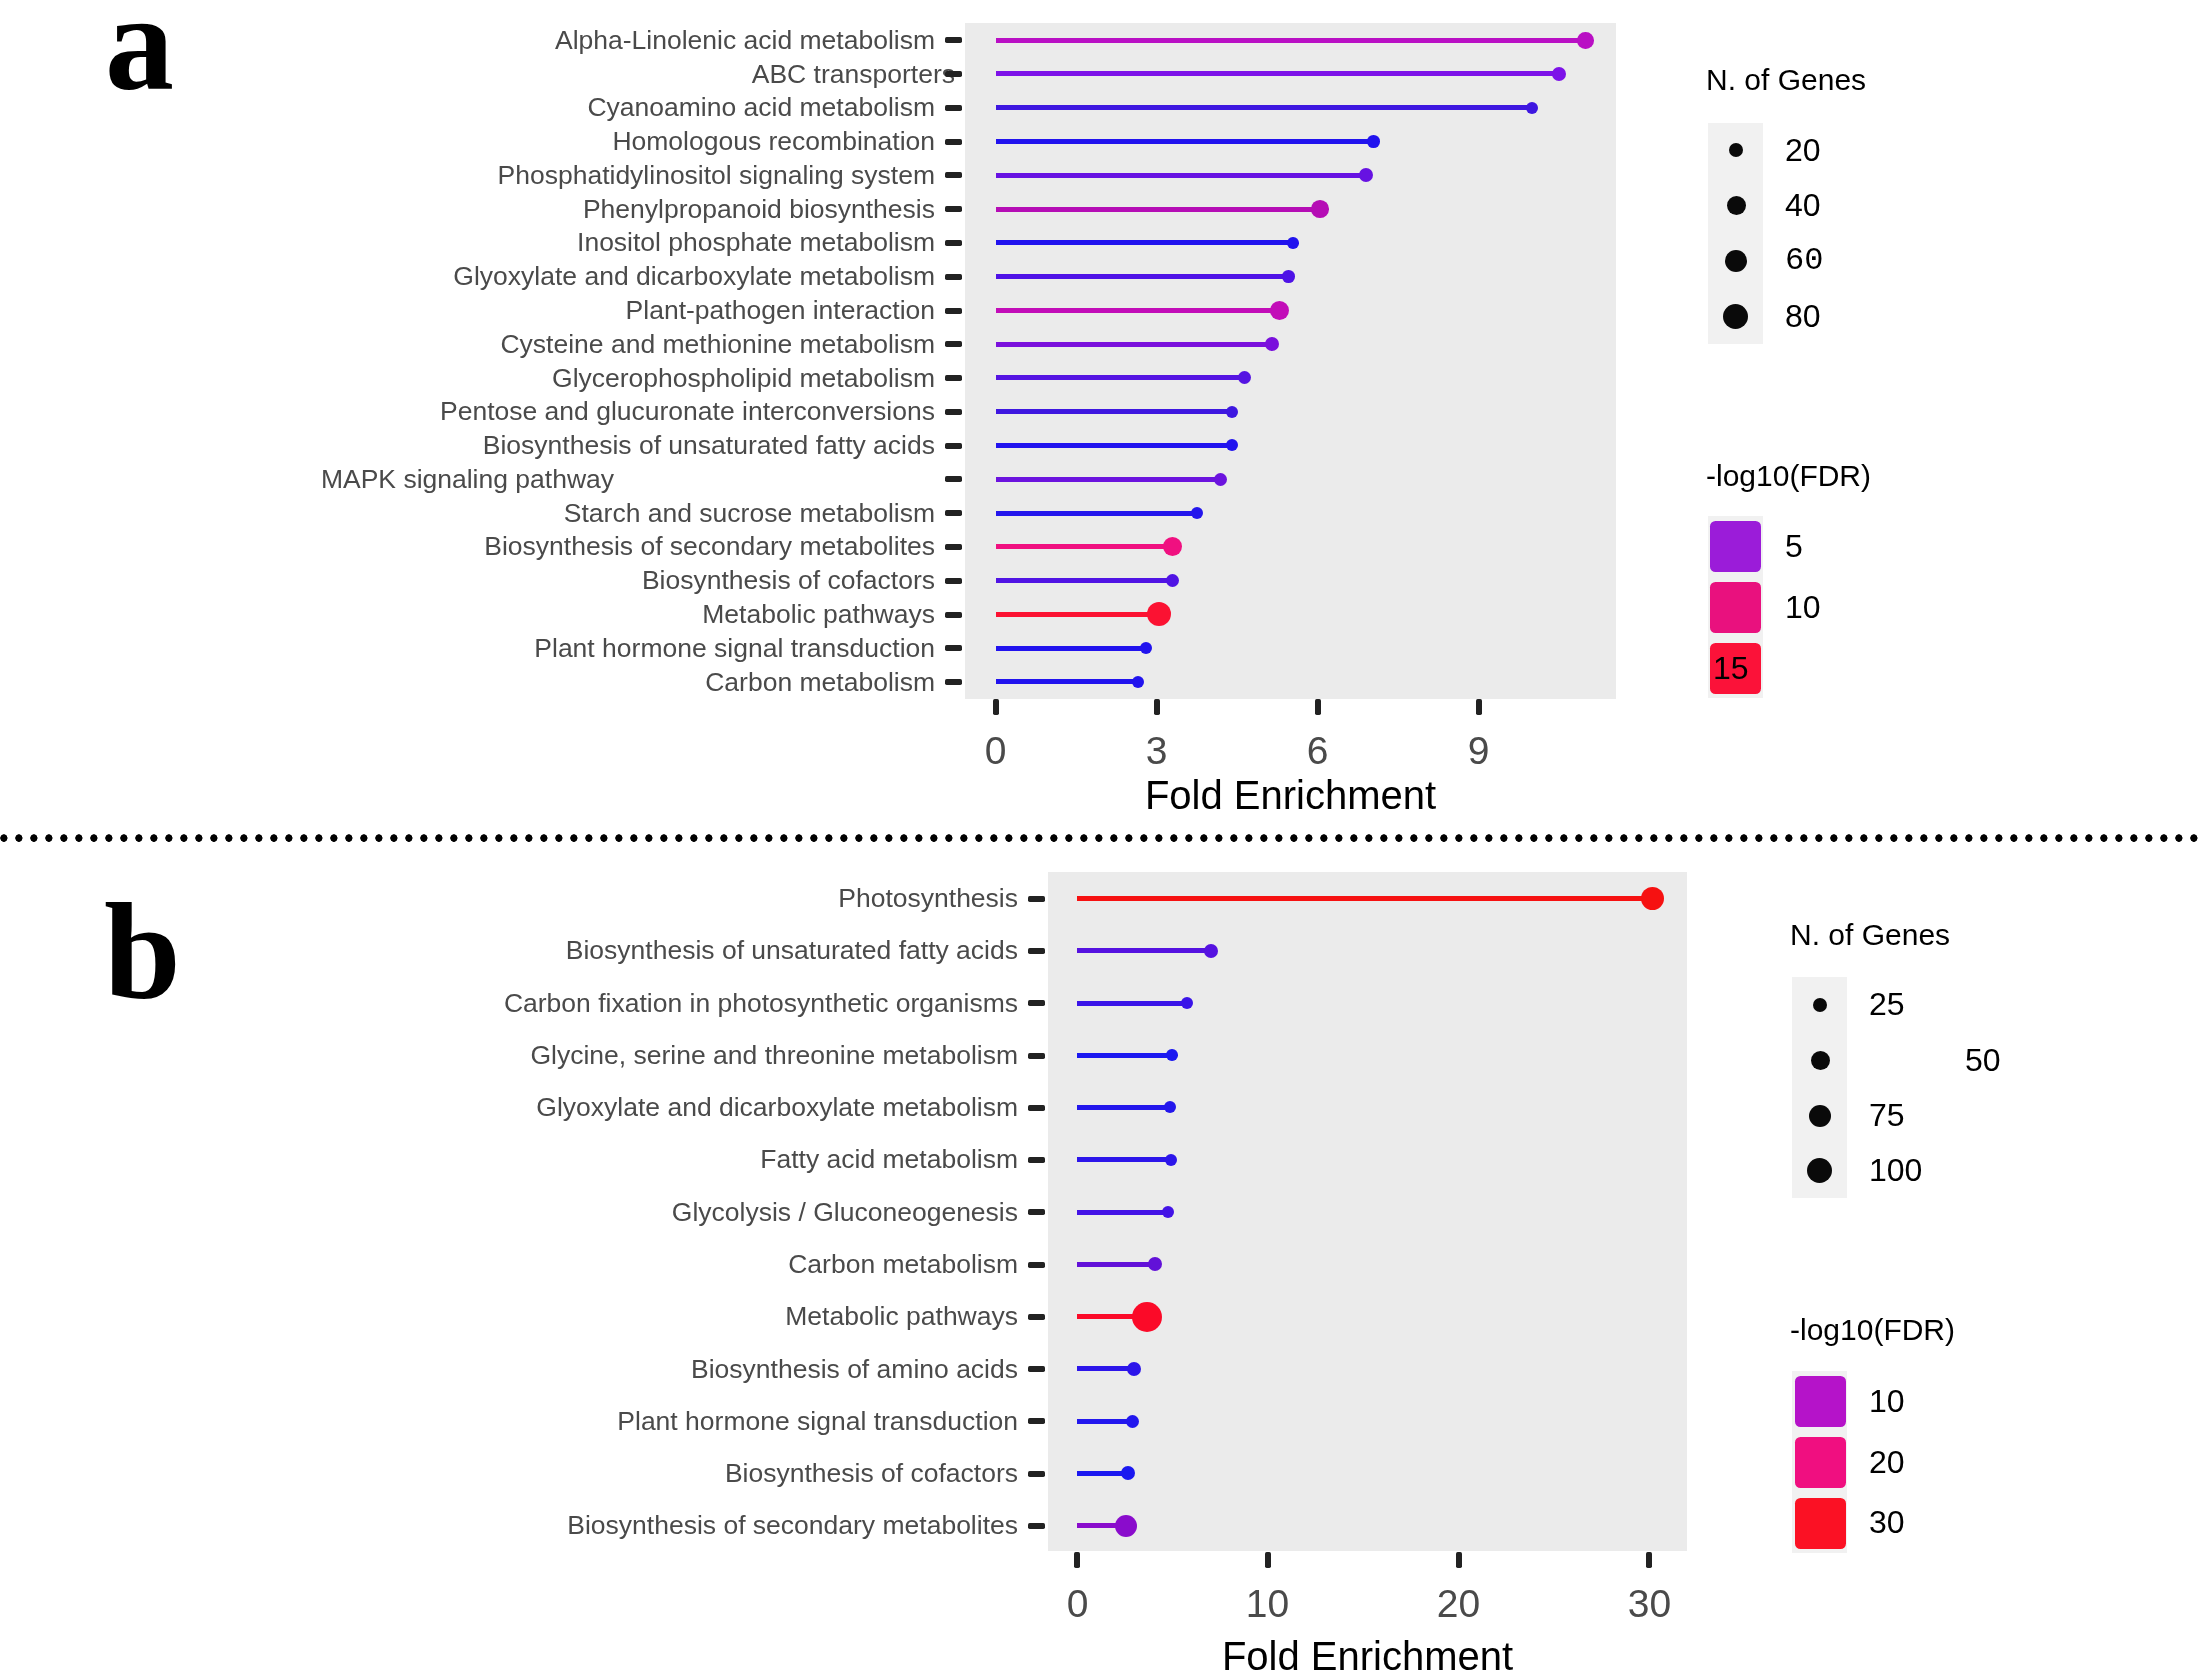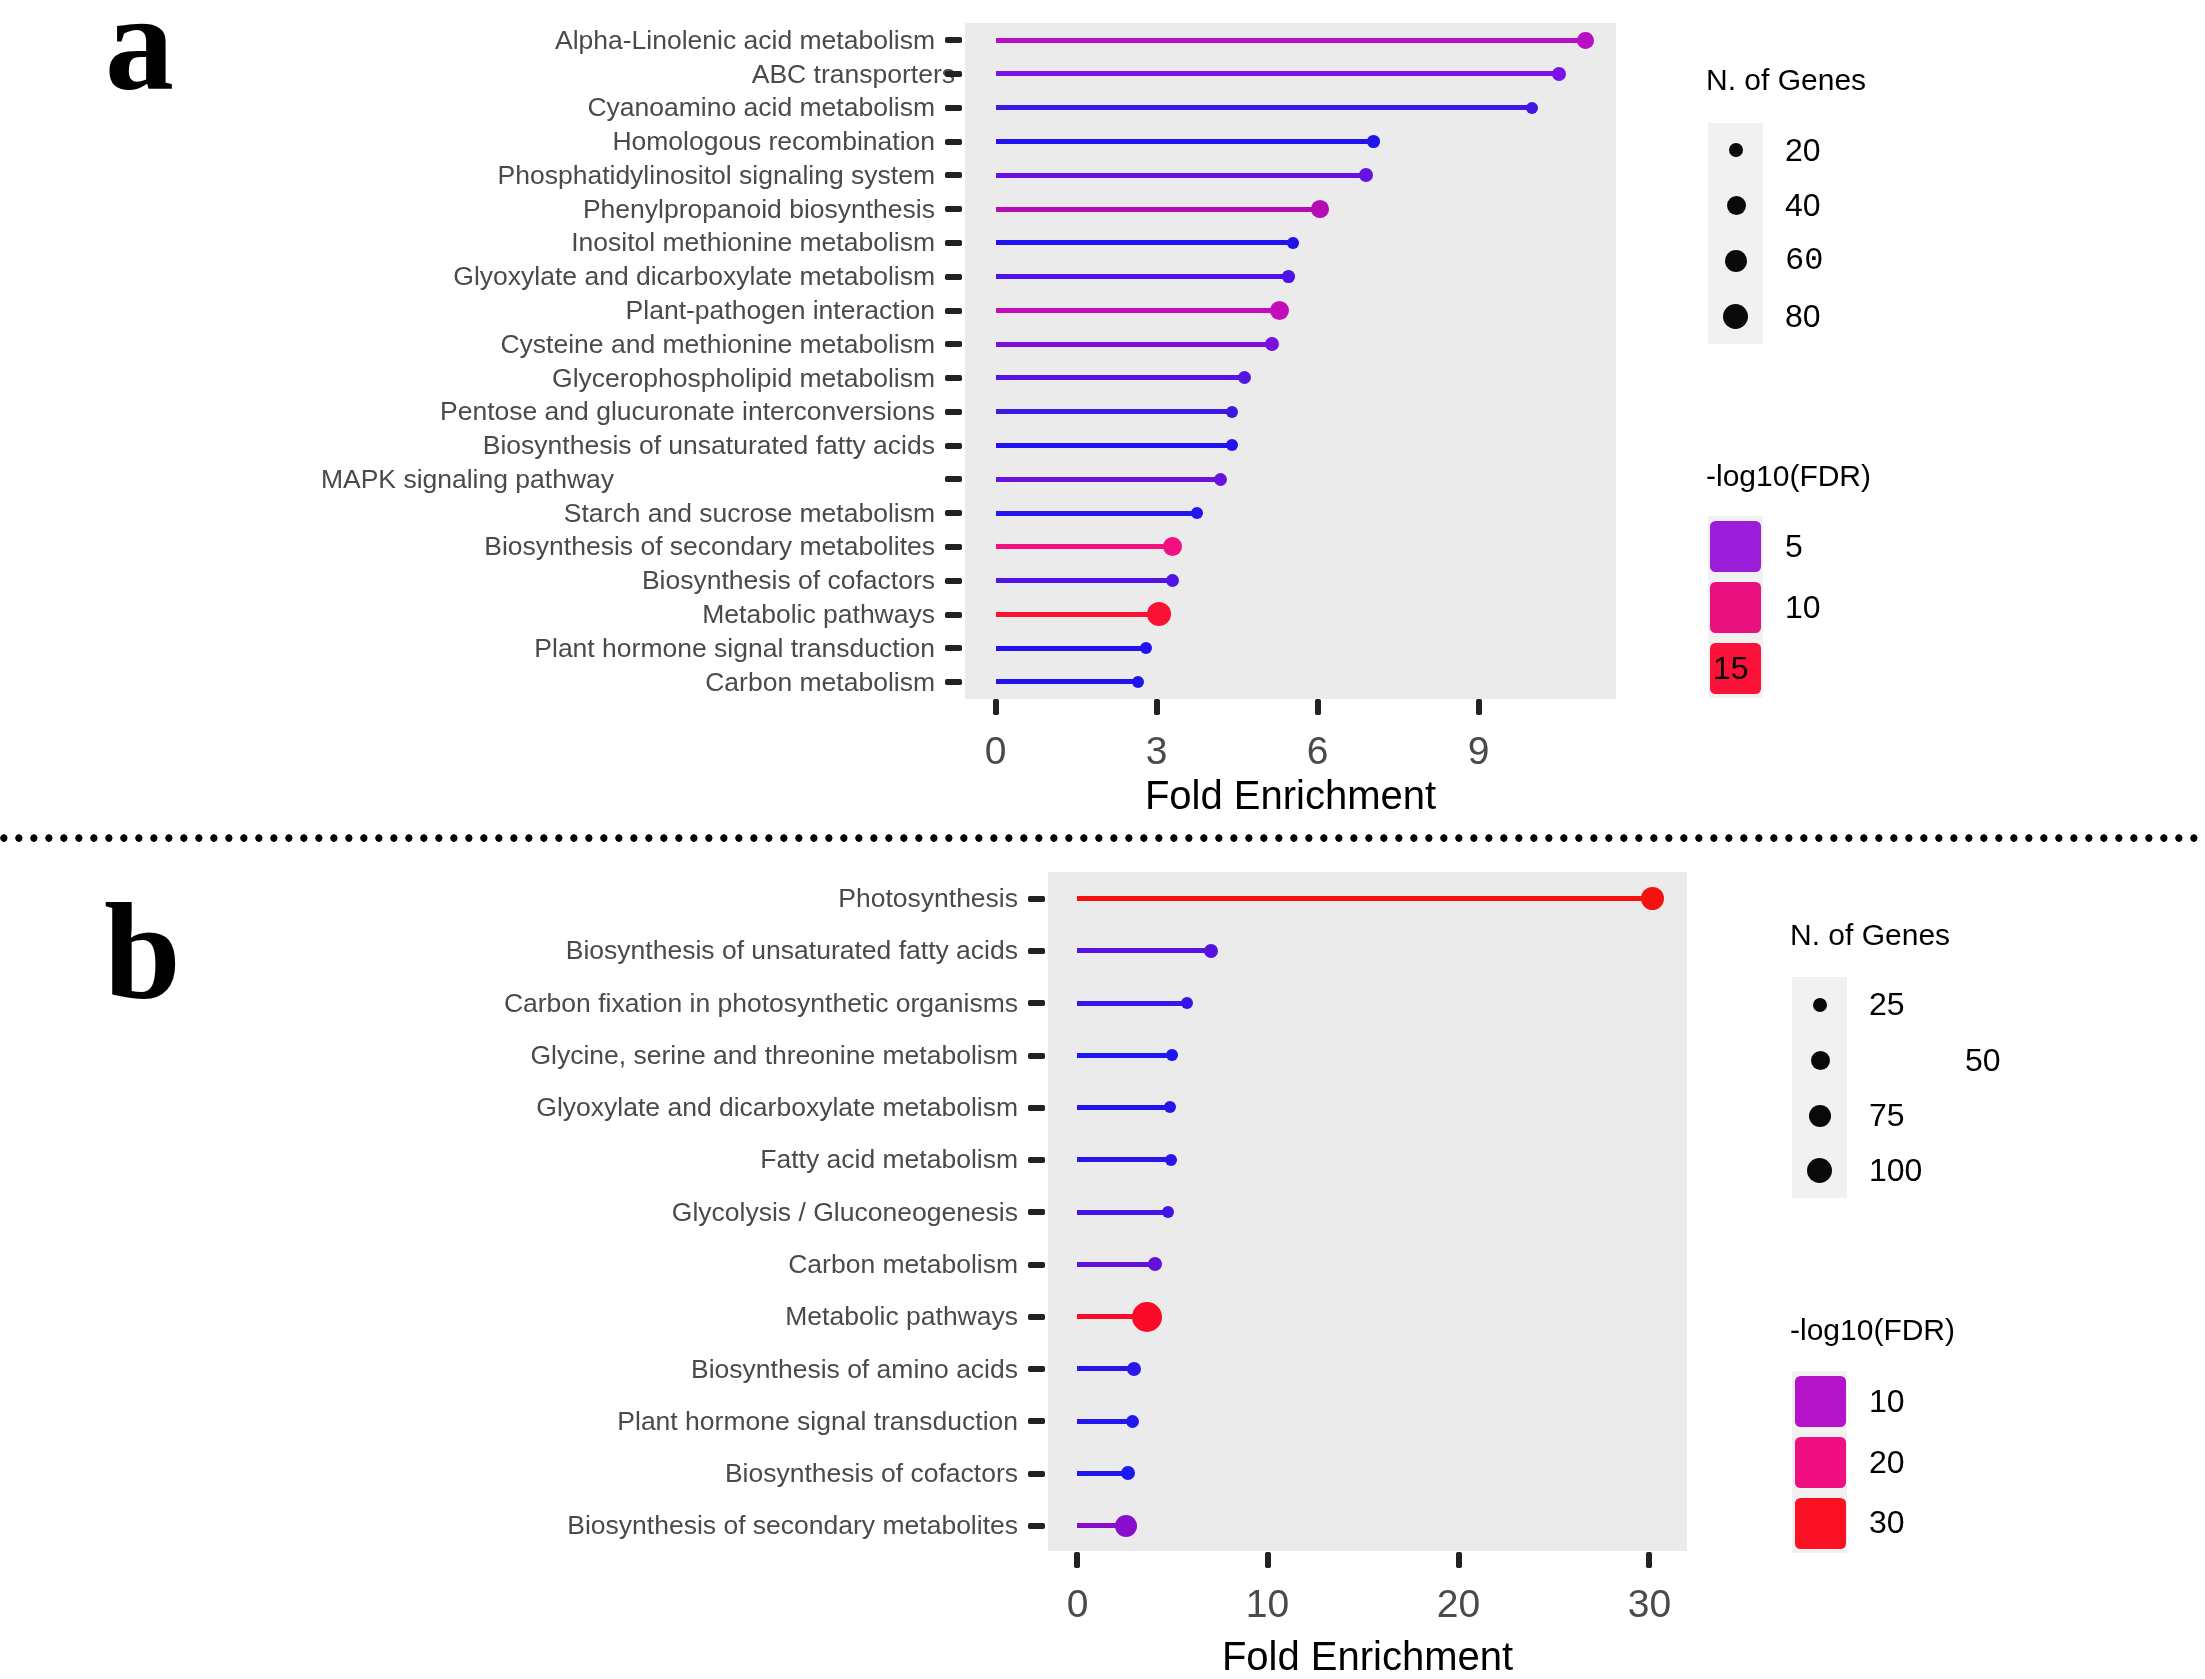--- a/index.html
+++ b/index.html
@@ -50,21 +50,21 @@
       <div class="stem" style="left: 996px; top: 139px; width: 378px; height: 5px; background: rgb(33, 19, 238);"></div>
       <div class="dot" style="left: 1367px; top: 135px; width: 12.7px; height: 12.7px; background: rgb(33, 19, 238);"></div>
       <div class="cat-label" style="top: 161px; width: 935px;">Phosphatidylinositol signaling system</div>
       <div class="ytick" style="left: 945px; top: 172px; width: 16.6px; height: 5.5px;"></div>
       <div class="stem" style="left: 996px; top: 173px; width: 370px; height: 5px; background: rgb(103, 18, 226);"></div>
       <div class="dot" style="left: 1359px; top: 168px; width: 14px; height: 14px; background: rgb(103, 18, 226);"></div>
       <div class="cat-label" style="top: 195px; width: 935px;">Phenylpropanoid biosynthesis</div>
       <div class="ytick" style="left: 945px; top: 206px; width: 16.6px; height: 5.5px;"></div>
       <div class="stem" style="left: 996px; top: 207px; width: 324px; height: 5px; background: rgb(181, 13, 181);"></div>
       <div class="dot" style="left: 1311px; top: 200px; width: 17.7px; height: 17.7px; background: rgb(181, 13, 181);"></div>
-      <div class="cat-label" style="top: 228px; width: 935px;">Inositol methionine metabolism</div>
+      <div class="cat-label" style="top: 228px; width: 935px;">Inositol phosphate metabolism</div>
       <div class="ytick" style="left: 945px; top: 240px; width: 16.6px; height: 5.5px;"></div>
       <div class="stem" style="left: 996px; top: 240px; width: 298px; height: 5px; background: rgb(33, 19, 238);"></div>
       <div class="dot" style="left: 1287px; top: 237px; width: 11.6px; height: 11.6px; background: rgb(33, 19, 238);"></div>
       <div class="cat-label" style="top: 262px; width: 935px;">Glyoxylate and dicarboxylate metabolism</div>
       <div class="ytick" style="left: 945px; top: 274px; width: 16.6px; height: 5.5px;"></div>
       <div class="stem" style="left: 996px; top: 274px; width: 292px; height: 5px; background: rgb(78, 18, 230);"></div>
       <div class="dot" style="left: 1282px; top: 270px; width: 12.7px; height: 12.7px; background: rgb(78, 18, 230);"></div>
       <div class="cat-label" style="top: 296px; width: 935px; text-align: right;">Plant-pathogen interaction</div>
       <div class="ytick" style="left: 945px; top: 308px; width: 16.6px; height: 5.5px;"></div>
       <div class="stem" style="left: 996px; top: 308px; width: 284px; height: 5px; background: rgb(194, 13, 184);"></div>

